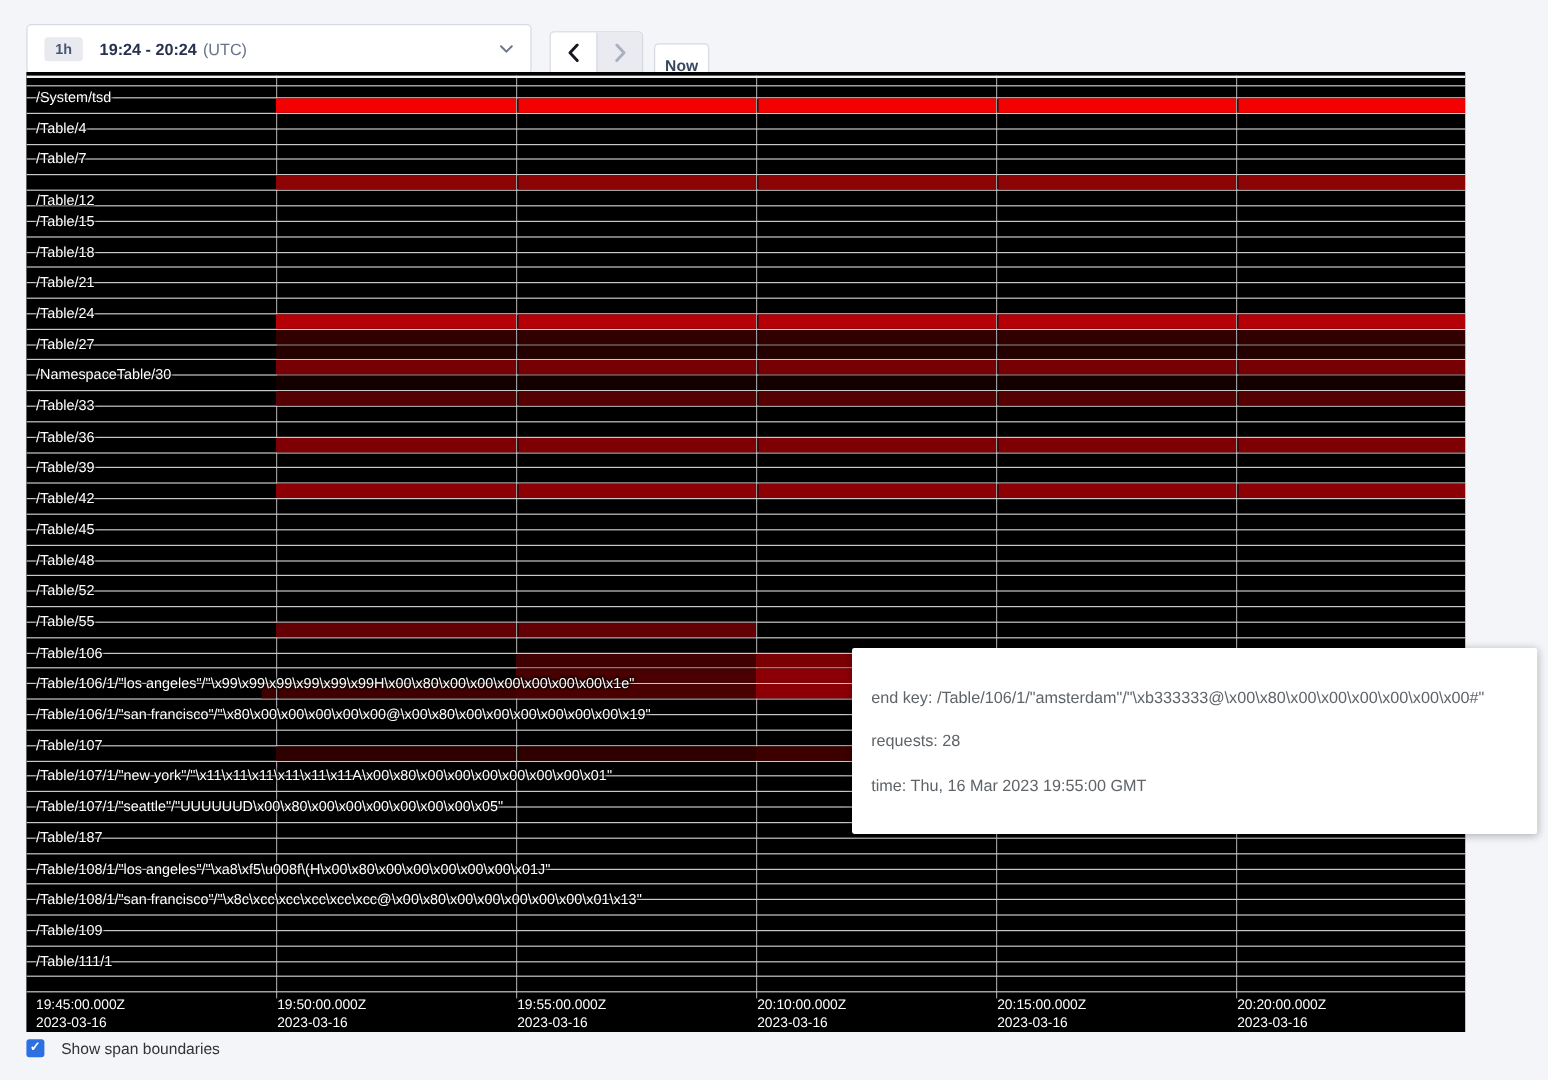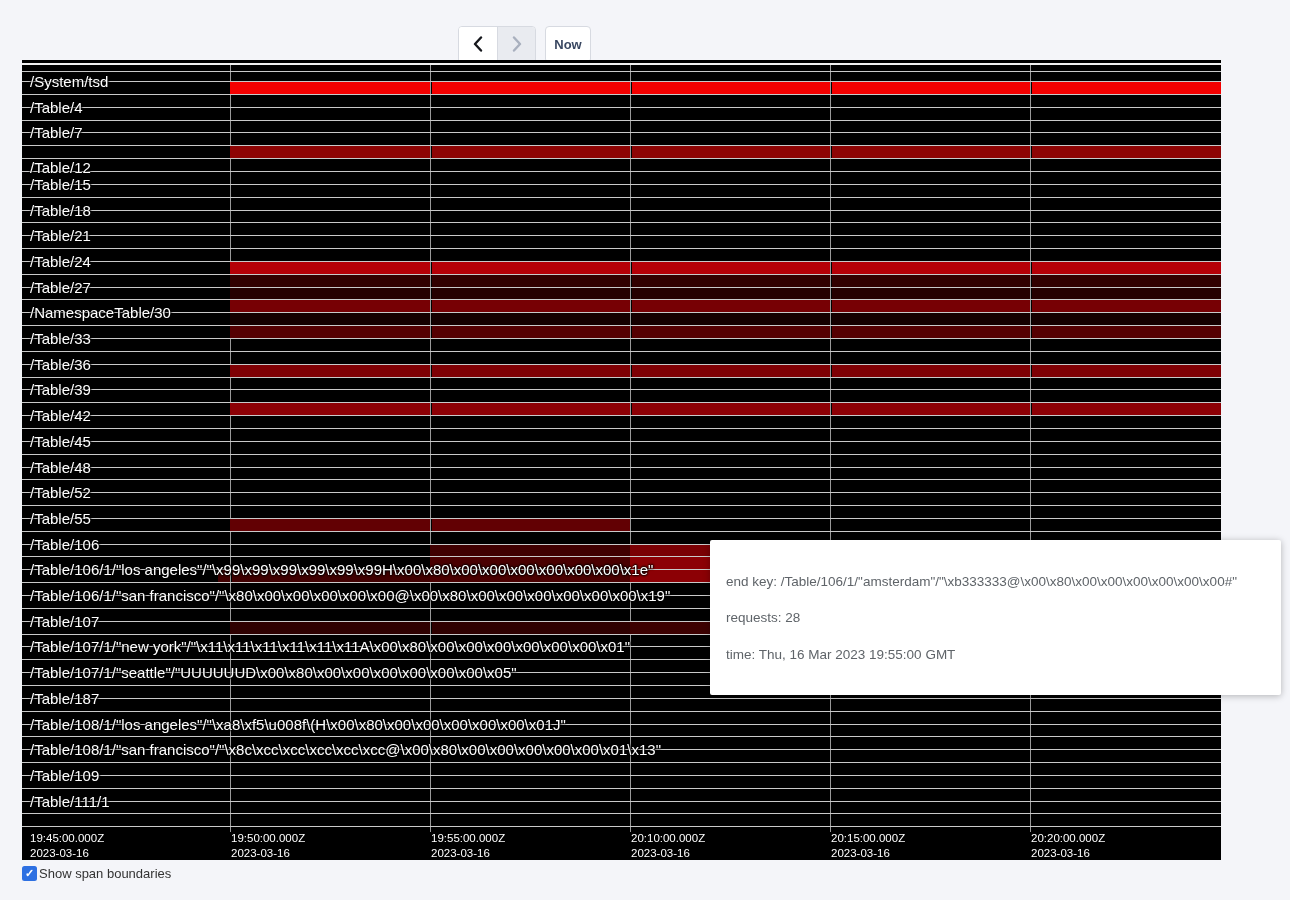--- a/index.html
+++ b/index.html
@@ -28,61 +28,71 @@
     position:absolute;left:458px;top:26px;height:37px;display:flex;
     border:1px solid #d7dae1;border-radius:4px;overflow:hidden;background:#fff;
   }
   .nav-btn{
     width:38px;height:37px;display:flex;align-items:center;justify-content:center;
     background:#fff;border:none;padding:0;cursor:pointer;box-sizing:border-box;
   }
   .nav-btn + .nav-btn{border-left:1px solid #d7dae1;}
   .nav-btn.disabled{background:#e9ebf0;cursor:default;}
   .now-btn{
-    position:absolute;left:545px;top:26px;width:46px;height:37px;
+    position:absolute;left:545px;top:36px;width:46px;height:37px;
     background:#fff;border:1px solid #d7dae1;border-radius:4px;
     font-family:inherit;font-size:13px;font-weight:600;color:#394761;cursor:pointer;
   }
   
   .kv-canvas{
     position:absolute;left:22px;top:60px;width:1199px;height:800px;
     background:#000;overflow:hidden;
   }
   .grid{position:absolute;top:3px;width:1px;height:769px;background:#999;z-index:1;}
   .hline{position:absolute;left:0;width:1199px;z-index:1;}
   .band{position:absolute;z-index:2;}
   .rowlabel{
     position:absolute;left:8px;transform:translateY(-50%);z-index:5;
-    color:#fff;font-size:15px;white-space:nowrap;
+    color:#fff;font-size:12px;white-space:nowrap;
     text-shadow:0 1px 2px #000,0 -1px 2px #000,1px 0 2px #000;
   }
   .tick{position:absolute;z-index:5;color:#fff;font-size:11.5px;line-height:14.5px;white-space:nowrap;}
   
   .kv-tooltip{
     position:absolute;left:710px;top:540px;width:571px;height:155px;
     background:#fff;border-radius:2px;box-shadow:0 1px 7px rgba(0,0,0,.28);
     z-index:20;box-sizing:border-box;padding:12px 16px;
     display:flex;flex-direction:column;justify-content:space-evenly;
   }
   .kv-tooltip div{font-size:13.5px;color:#5f6469;white-space:nowrap;}
   
   .footer-check{
     position:absolute;left:22px;top:866px;display:flex;align-items:center;cursor:pointer;
   }
   .checkbox{
     width:15px;height:15px;background:#2d70e2;border-radius:2.5px;
     display:flex;align-items:center;justify-content:center;
     color:#fff;font-size:11px;font-weight:bold;line-height:1;
   }
-  .check-label{font-size:13px;color:#333;margin-left:2px;}
+  .check-label{font-size:13px;color:#333;margin-left:14px;}
 </style>
 </head>
 <body>
 
 <div class="toolbar">
+  <div class="time-select">
+    <span class="duration-badge">1h</span>
+    <span class="range-text">19:24 - 20:24</span>
+    <span class="tz-text">(UTC)</span>
+    <span class="select-caret">
+      <svg width="12" height="8" viewBox="0 0 12 8">
+          <polyline points="1.5,1.5 6,6 10.5,1.5" fill="none" stroke="#6b7588" stroke-width="1.6" stroke-linecap="round"></polyline>
+        </svg>
+    </span>
+  </div>
   <div class="nav-group">
     <button class="nav-btn">
       <span>
         <svg width="10" height="16" viewBox="0 0 10 16">
             <polyline points="8,1.5 2,8 8,14.5" fill="none" stroke="#16181d" stroke-width="2.4" stroke-linecap="round" stroke-linejoin="round"></polyline>
           </svg>
       </span>
     </button>
     <button class="nav-btn disabled">
       <span>

